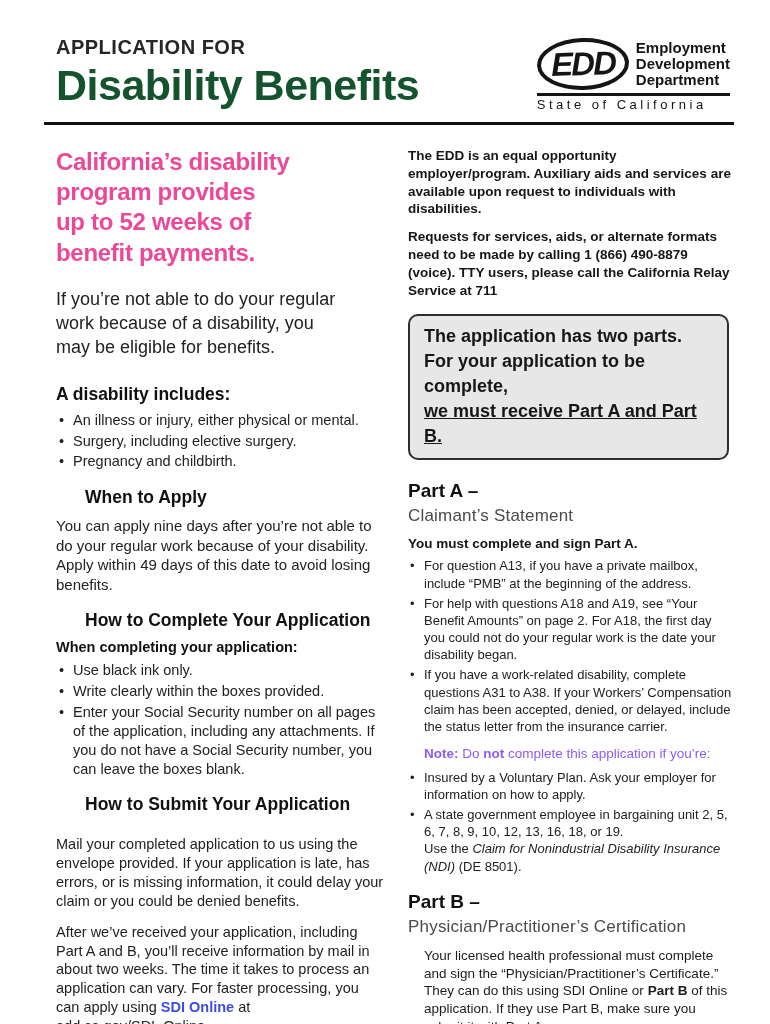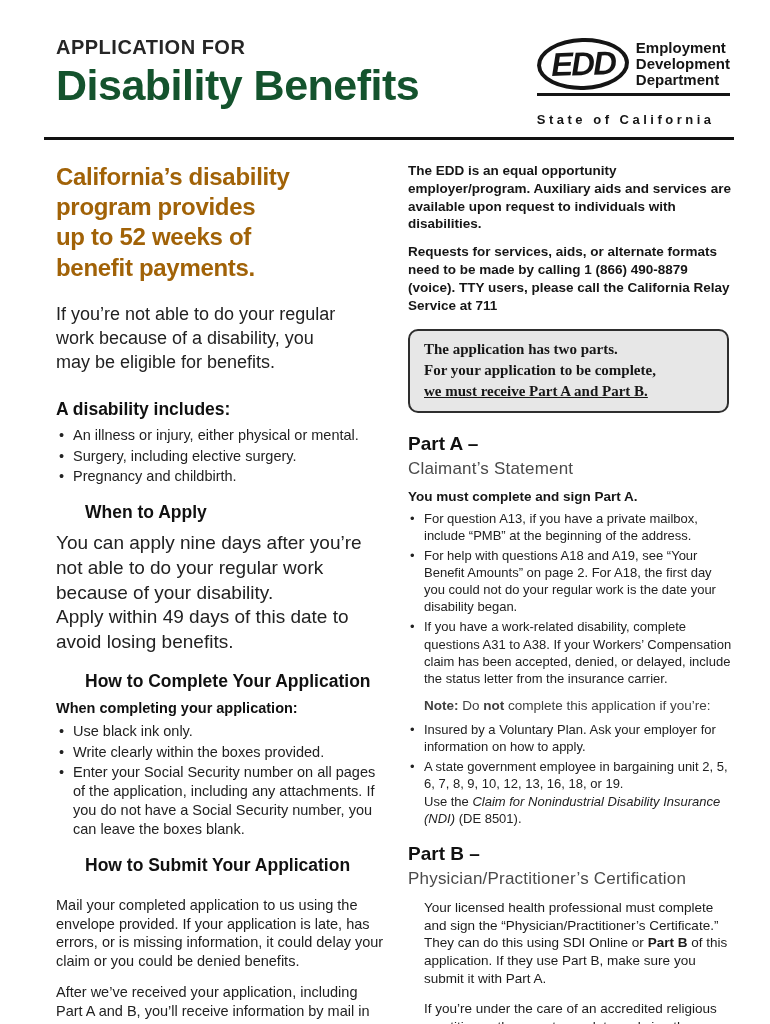--- a/index.html
+++ b/index.html
@@ -23,69 +23,68 @@
   .edd-logo { margin-top: 2px; margin-right: 2px; }
   .logo-top { display: flex; align-items: center; gap: 7px; }
   .logo-ellipse {
     width: 92px; height: 52px; border: 4px solid #151515; border-radius: 50%;
     display: flex; align-items: center; justify-content: center;
     font-weight: 700; font-style: italic; font-size: 33px; letter-spacing: -2px; color: #151515;
     transform: rotate(-2deg);
   }
   .logo-dept { font-weight: 700; font-size: 15px; line-height: 1.08; color: #151515; }
   .logo-state {
-    border-top: 3px solid #151515; margin-top: 3px; padding-top: 16px;
-    font-weight: 700; font-size: 13px; letter-spacing: 3.5px; color: #151515; white-space: nowrap;
+    border-top: 3px solid #151515; margin-top: 3px; padding-top: 1px;
+    font-weight: 400; font-size: 13px; letter-spacing: 3.5px; color: #151515; white-space: nowrap;
   }
   .header-rule { border: none; border-top: 3px solid #111; margin: 10px 2px 0 2px; }
 
   
   .columns { display: flex; gap: 24px; margin-top: 22px; flex: 1; }
   .col-left  { width: 342px; flex: none; padding-left: 14px; }
   .col-right { flex: 1; min-width: 0; }
 
   
-  .headline { font-size: 24px; font-weight: 700; line-height: 1.26; letter-spacing: -0.3px; white-space: pre-line; color: #a16207; }
+  .headline { font-size: 24px; font-weight: 700; line-height: 1.26; letter-spacing: -0.3px; white-space: pre-line; color: #ec4899; }
   .intro { font-size: 18px; line-height: 1.33; margin-top: 20px; white-space: pre-line; color: #222; }
   .lsec-h { font-size: 17.5px; font-weight: 700; color: #111; }
   .mt-lg { margin-top: 24px; }
   .mt-md { margin-top: 16px; margin-left: 29px; }
   .mt-sm { margin-top: 8px; }
-  .body-sm { font-size: 19px; line-height: 1.3; color: #222; }
+  .body-sm { font-size: 15px; line-height: 1.3; color: #222; }
   .subhead { font-size: 14.5px; font-weight: 700; color: #111; }
   ul.blist { list-style: none; margin-top: 6px; }
   ul.blist li {
     position: relative; padding-left: 17px;
     font-size: 14.5px; line-height: 1.3; color: #222; margin-bottom: 2px;
   }
   ul.blist li::before { content: "•"; position: absolute; left: 3px; top: 0; }
   .para { font-size: 14.5px; line-height: 1.3; color: #222; margin-top: 12px; }
   .preline { white-space: pre-line; }
   a.doclink, .doclink { color: #3b4fdc; font-weight: 700; text-decoration: none; cursor: pointer; }
 
   
   .r-body { font-size: 13.5px; line-height: 1.32; }
   .r-bold { font-weight: 700; color: #161616; }
   .notice-box {
     margin-top: 14px; background: #e7e7e7; border: 2px solid #2e2e2e; border-radius: 10px;
-    padding: 8px 12px 9px 14px; font-weight: 700; font-size: 15px; line-height: 1.4; color: #161616;
+    padding: 8px 12px 9px 14px; font-weight: 700; font-size: 18px; line-height: 1.4; color: #161616;
     width: 98%;
-    font-family: Liberation Serif, serif;
   }
   .u { text-decoration: underline; }
   .part-title { font-size: 19px; font-weight: 700; color: #111; margin-top: 20px; }
   .part-sub { font-size: 17px; font-weight: 400; color: #4a4a4a; margin-top: 4px; letter-spacing: 0.2px; }
   .must { font-size: 13.5px; font-weight: 700; margin-top: 10px; color: #161616; }
   ul.rlist { list-style: none; margin-top: 6px; }
   ul.rlist li {
     position: relative; padding-left: 16px;
     font-size: 13px; line-height: 1.32; color: #222; margin-bottom: 3px;
   }
   ul.rlist li::before { content: "•"; position: absolute; left: 2px; top: 0; }
-  .note-line { font-size: 13.5px; line-height: 1.32; margin: 10px 0 4px 16px; color: #404040; }
+  .note-line { font-size: 13.5px; line-height: 1.32; margin: 10px 0 4px 16px; color: #8b5cf6; }
   .indent { margin-left: 16px; }
   .b { font-weight: 700; }
   .i { font-style: italic; }
 </style>
 </head>
 <body>
 
 <div class="page">
 
   <div class="hdr">

